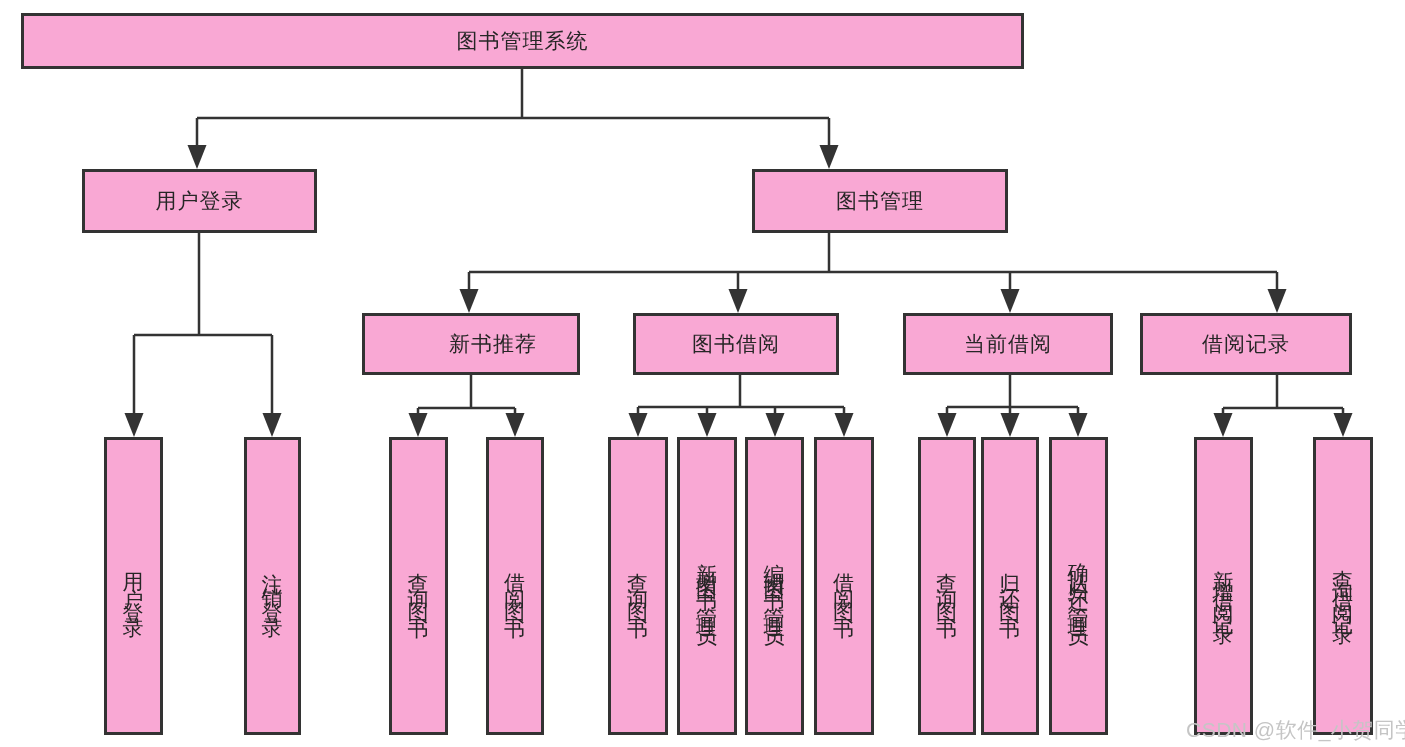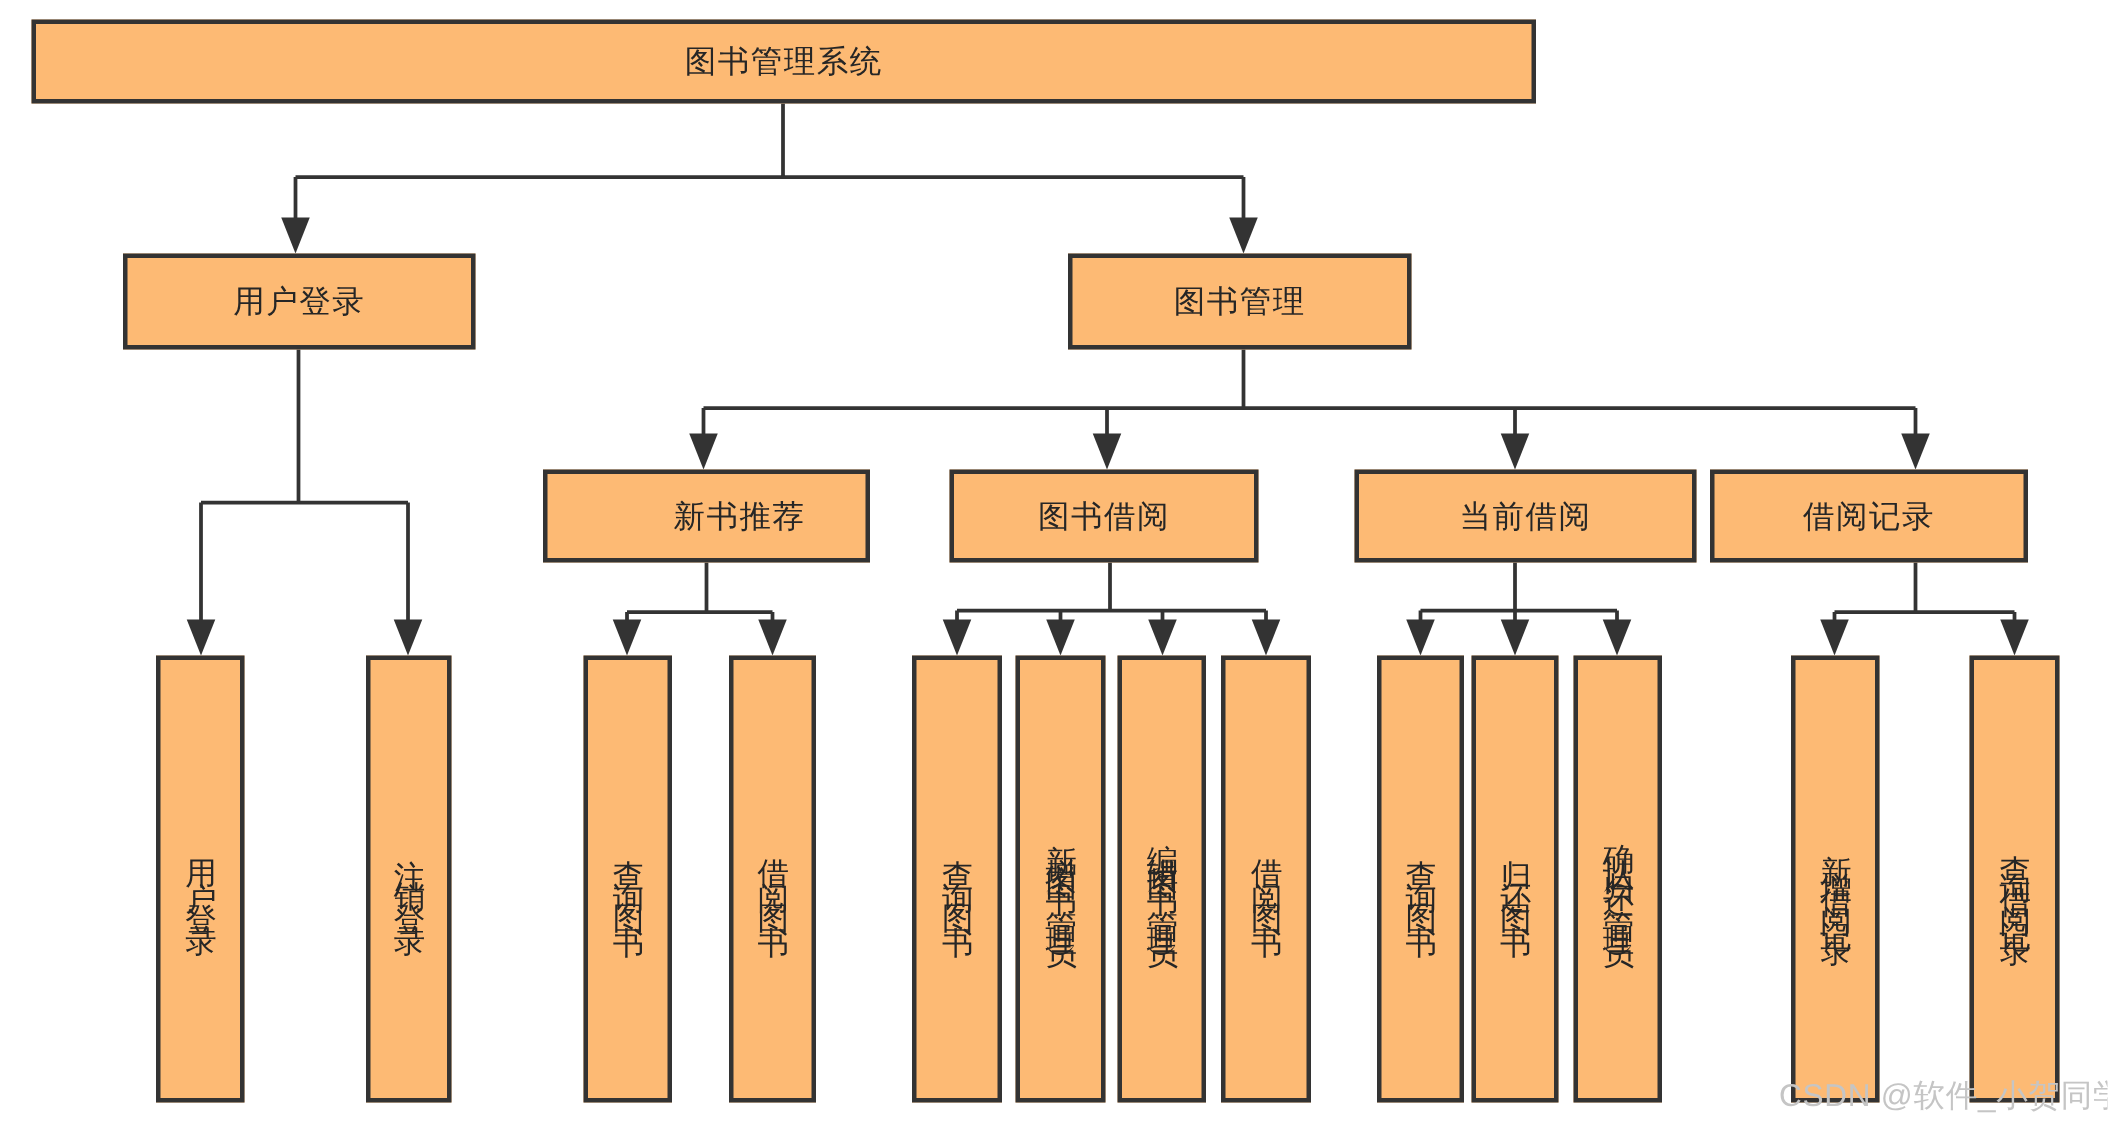--- a/index.html
+++ b/index.html
@@ -22,21 +22,21 @@
     stroke-width: 2.5;
   }
   svg.wires polygon {
     fill: var(--line, #333333);
     stroke: none;
   }
   .box {
     position: absolute;
     box-sizing: border-box;
     border: 3px solid var(--border, #333333);
-    background: #fdba74;
+    background: #f9a8d4;
     display: flex;
     align-items: center;
     justify-content: center;
     color: var(--text, #262626);
     z-index: 1;
   }
   .hlabel {
     font-size: 21px;
     letter-spacing: 1px;
     white-space: nowrap;
@@ -46,24 +46,24 @@
     font-size: 21px;
     letter-spacing: 15px;
     line-height: 1;
   }
   .vtext.sp6 { letter-spacing: 11px; }
   .vtext.sp9 { letter-spacing: 9px; }
 
   
   #n-root            { left: 21px;   top: 13px;  width: 1003px; height: 56px; }
   #n-user-login      { left: 82px;   top: 169px; width: 235px;  height: 64px; }
-  #n-book-mgmt       { left: 712px;  top: 169px; width: 229px;  height: 64px; }
+  #n-book-mgmt       { left: 752px;  top: 169px; width: 256px;  height: 64px; }
   #n-new-book-rec    { left: 362px;  top: 313px; width: 218px;  height: 62px; padding-left: 44px; }
   #n-book-borrow     { left: 633px;  top: 313px; width: 206px;  height: 62px; }
-  #n-current-borrow  { left: 903px;  top: 313px; width: 228px;  height: 62px; }
+  #n-current-borrow  { left: 903px;  top: 313px; width: 210px;  height: 62px; }
   #n-borrow-records  { left: 1140px; top: 313px; width: 212px;  height: 62px; }
 
   .leaf { top: 437px; height: 298px; }
   #l-a1 { left: 104px;  width: 59px; }
   #l-a2 { left: 244px;  width: 57px; }
   #l-b1 { left: 389px;  width: 59px; }
   #l-b2 { left: 486px;  width: 58px; }
   #l-c1 { left: 608px;  width: 60px; }
   #l-c2 { left: 677px;  width: 60px; }
   #l-c3 { left: 745px;  width: 59px; }

